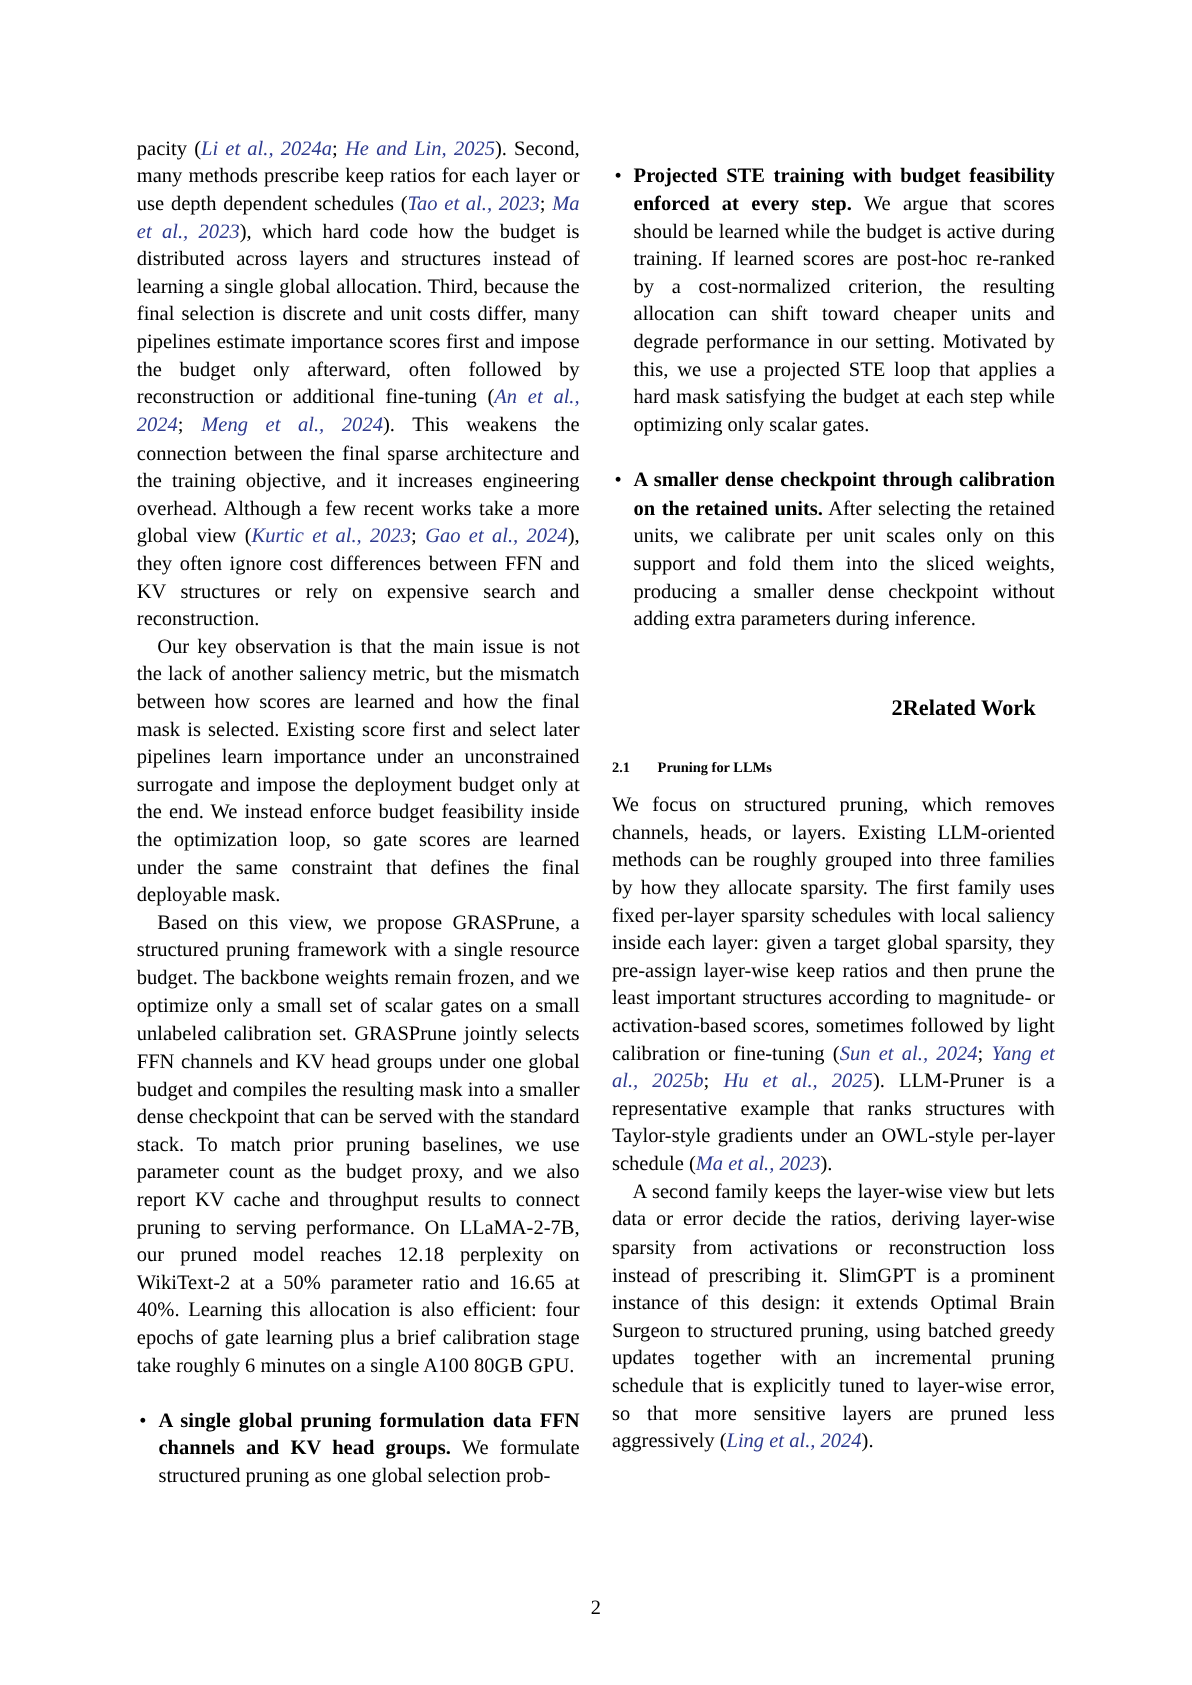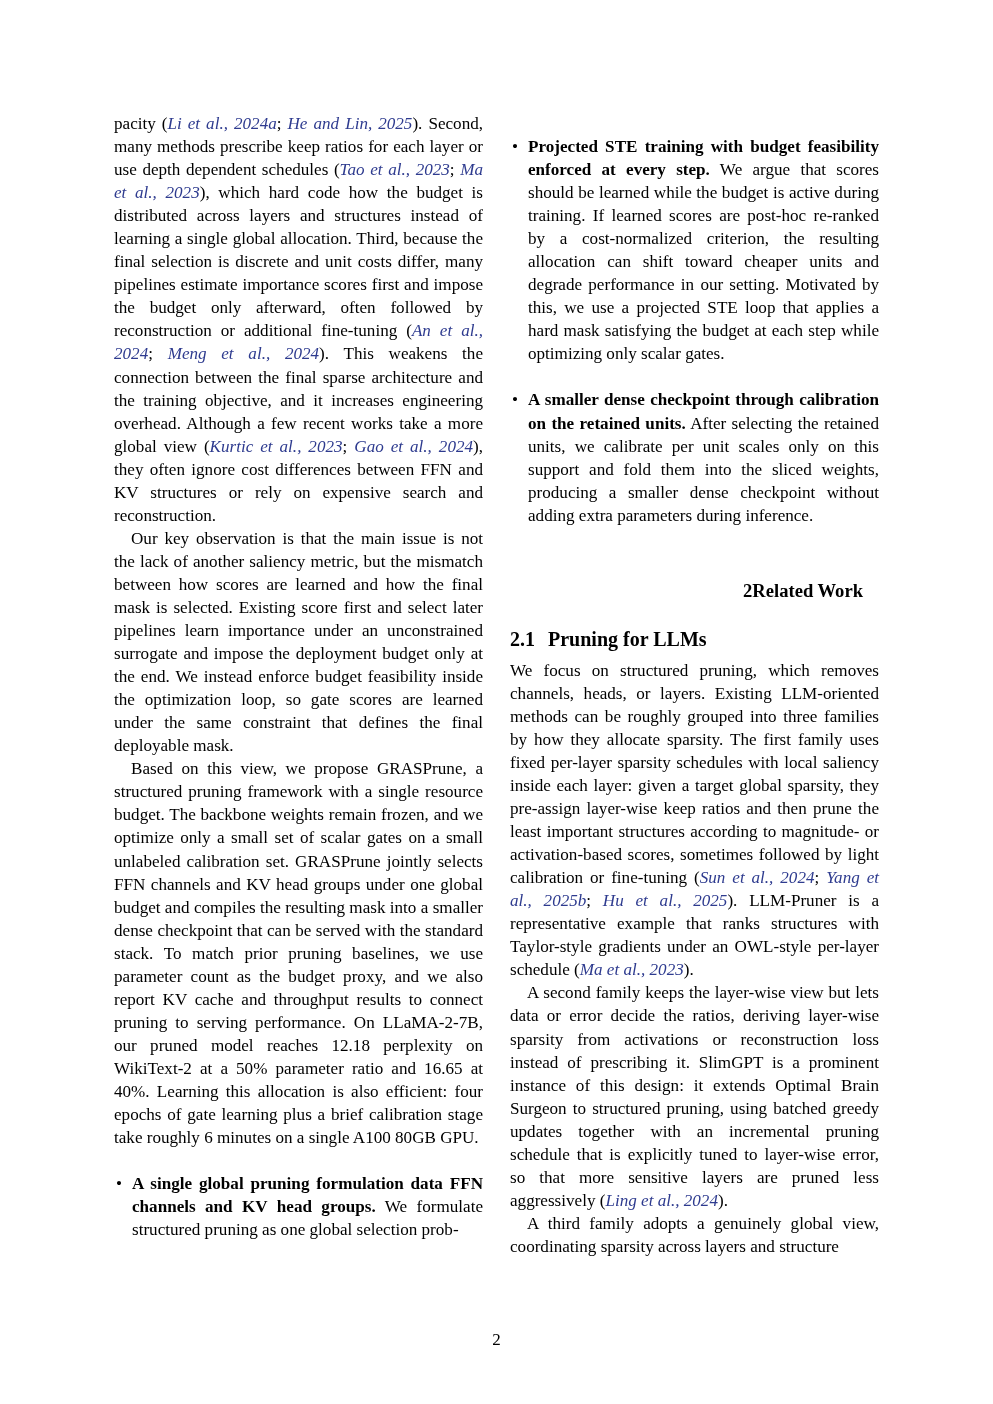--- a/index.html
+++ b/index.html
@@ -53,21 +53,21 @@
   }
   h2.section {
     margin: 16px;
     font-size: 18.6px;
     line-height: 24px;
     font-weight: bold;
     text-align: right;
   }
   h3.subsection {
     margin: 0;
-    font-size: 20px;
+    font-size: 12px;
     line-height: 23px;
     font-weight: bold;
     text-align: left;
   }
   .sec-num {
     display: inline-block;
     min-width: 30px;
   }
   .sec-num.sub {
     min-width: 38px;
@@ -154,20 +154,19 @@
       <div class="sp-after-section"></div>
 
       <h3 class="subsection"><span class="sec-num sub">2.1</span><span>Pruning for LLMs</span></h3>
 
       <div class="sp-after-subsection"></div>
 
       <p class="para"><span>We focus on structured pruning, which removes channels, heads, or layers. Existing LLM-oriented methods can be roughly grouped into three families by how they allocate sparsity. The first family uses fixed per-layer sparsity schedules with local saliency inside each layer: given a target global sparsity, they pre-assign layer-wise keep ratios and then prune the least important structures according to magnitude- or activation-based scores, sometimes followed by light calibration or fine-tuning (</span><span class="cite">Sun et al., 2024</span><span>; </span><span class="cite">Yang et al., 2025b</span><span>; </span><span class="cite">Hu et al., 2025</span><span>). LLM-Pruner is a representative example that ranks structures with Taylor-style gradients under an OWL-style per-layer schedule (</span><span class="cite">Ma et al., 2023</span><span>).</span></p>
 
       <p class="para indent"><span>A second family keeps the layer-wise view but lets data or error decide the ratios, deriving layer-wise sparsity from activations or reconstruction loss instead of prescribing it. SlimGPT is a prominent instance of this design: it extends Optimal Brain Surgeon to structured pruning, using batched greedy updates together with an incremental pruning schedule that is explicitly tuned to layer-wise error, so that more sensitive layers are pruned less aggressively (</span><span class="cite">Ling et al., 2024</span><span>).</span></p>
 
-      <p class="para indent">A third family adopts a genuinely global view, coordinating sparsity across layers and structure</p>
 
     </div>
 
   </div>
 
   <div class="pagenum">2</div>
 </div>
 
 </body></html>

